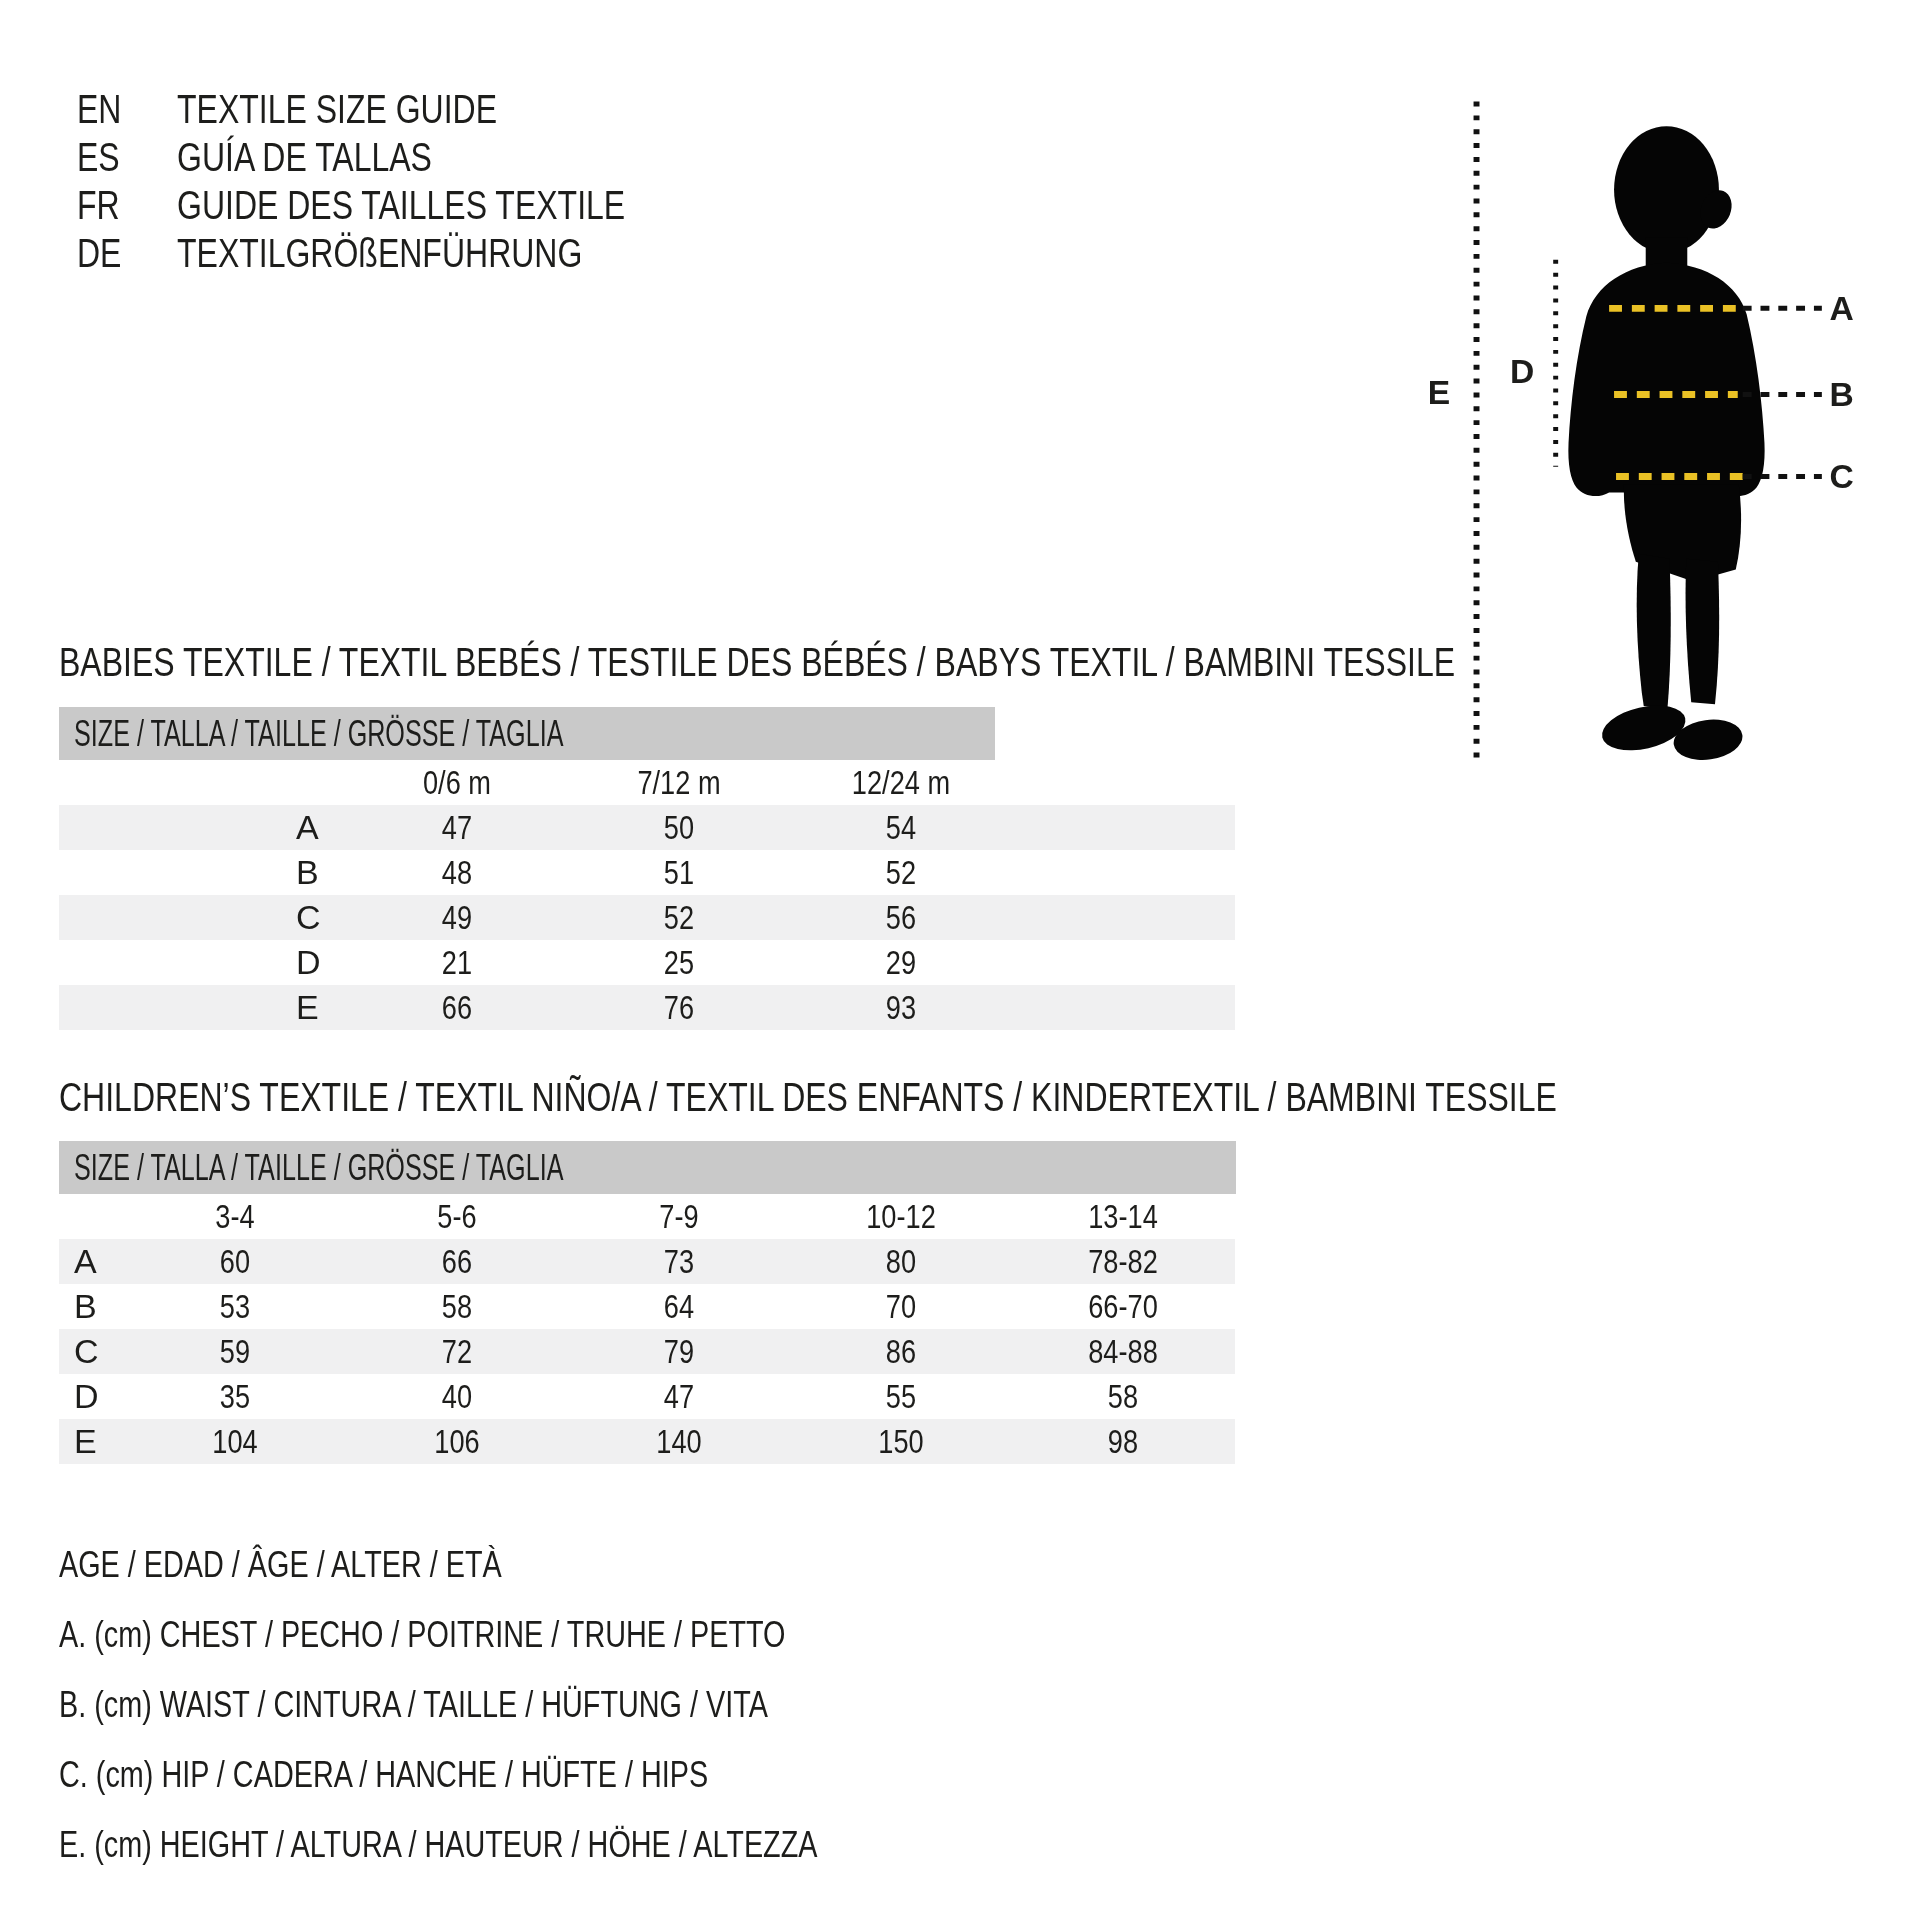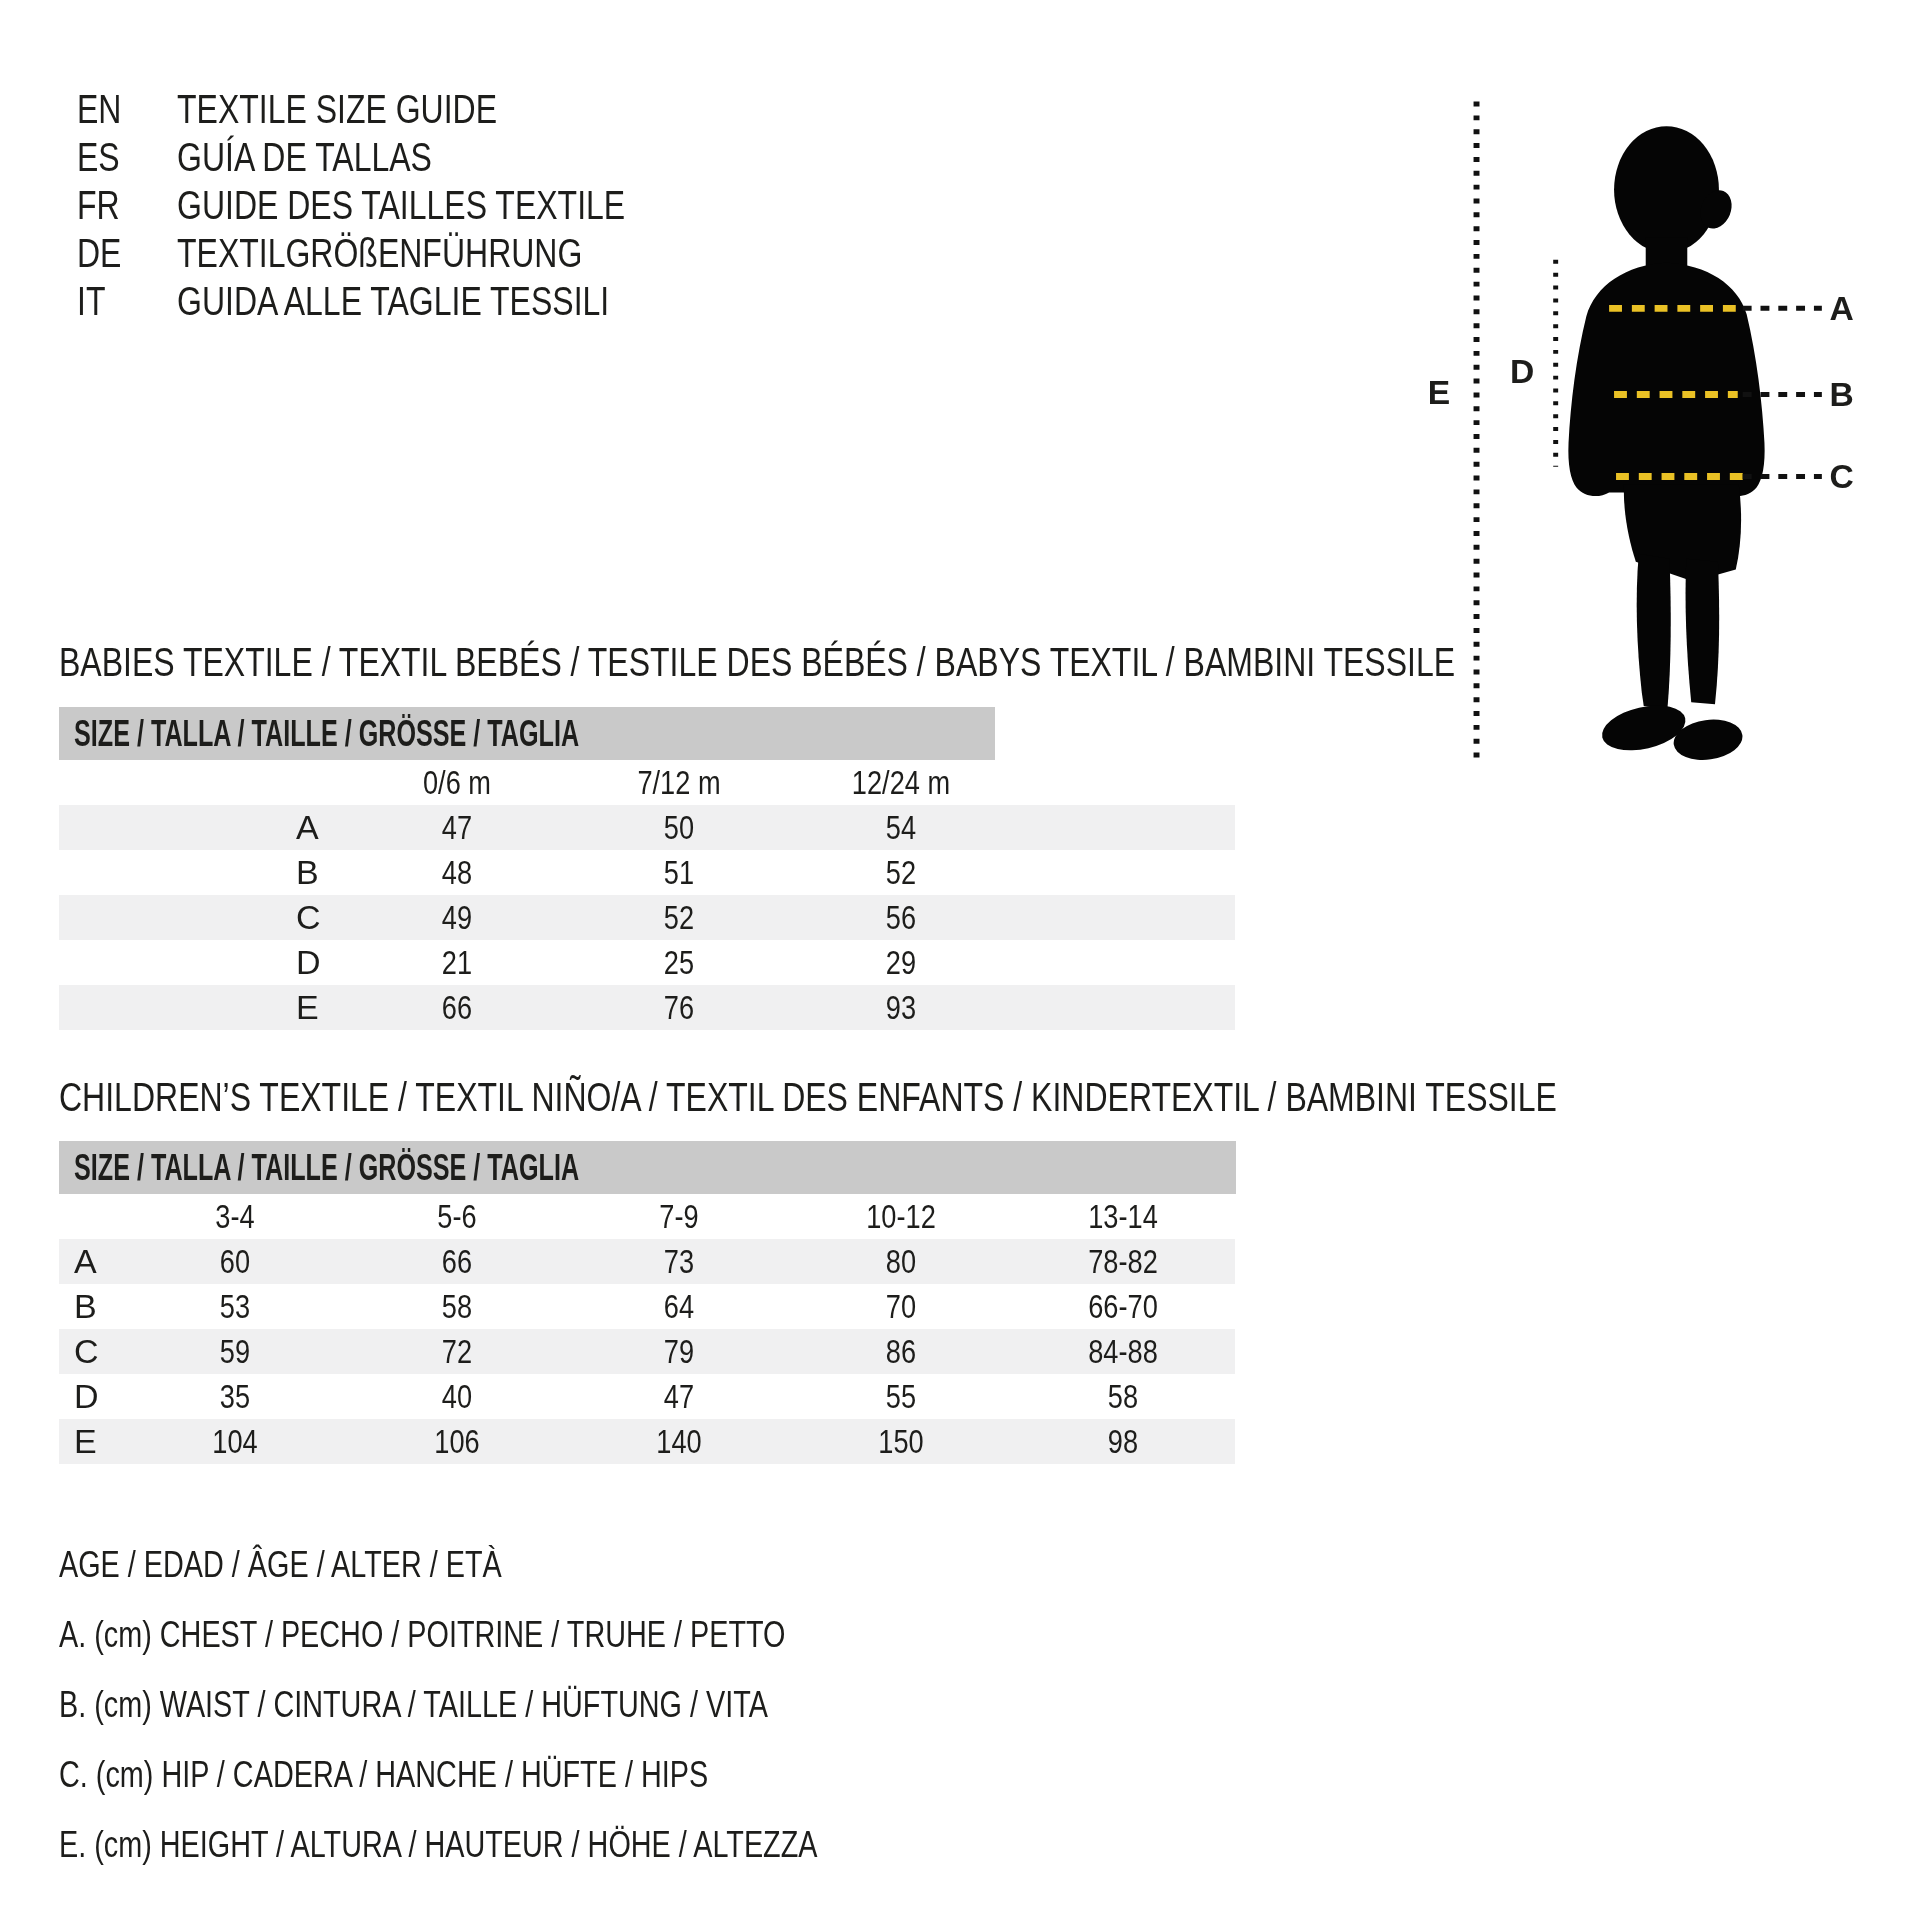--- a/index.html
+++ b/index.html
@@ -20,21 +20,21 @@
   
   .lang-block{left:77px;top:85px;font-size:40px;font-weight:500;}
   .lrow{height:48px;line-height:48px;}
   .lcode{display:inline-block;width:89px;vertical-align:top;}
   .ltitle{display:inline-block;vertical-align:top;}
 
   
   .sec-title{left:59px;font-size:40px;font-weight:500;line-height:40px;}
 
   
-  .size-bar{left:59px;height:53px;background:#c9c9c9;line-height:53px;font-size:37px;font-weight:700;padding-left:15px;box-sizing:border-box;}
+  .size-bar{left:59px;height:53px;background:#c9c9c9;line-height:53px;font-size:37px;font-weight:400;padding-left:15px;box-sizing:border-box;}
 
   
   .tbl{left:59px;font-size:34px;font-weight:500;}
   .trow{display:flex;height:45px;line-height:45px;align-items:center;width:1176px;justify-content:center;}
   .trow.stripe{background:#f0f0f1;}
   .c{flex:none;}
   .c.lab{width:64px;padding-left:14px;box-sizing:border-box;}
   .c.v{width:222px;text-align:center;}
 
   
@@ -57,24 +57,20 @@
       <span class="lcode"><span class="cond">ES</span></span>
       <span class="ltitle"><span class="cond">GUÍA DE TALLAS</span></span>
     </div>
     <div class="lrow">
       <span class="lcode"><span class="cond">FR</span></span>
       <span class="ltitle"><span class="cond">GUIDE DES TAILLES TEXTILE</span></span>
     </div>
     <div class="lrow">
       <span class="lcode"><span class="cond">DE</span></span>
       <span class="ltitle"><span class="cond">TEXTILGRÖßENFÜHRUNG</span></span>
-    </div>
-    <div class="lrow">
-      <span class="lcode"><span class="cond">IT</span></span>
-      <span class="ltitle"><span class="cond">GUIDA ALLE TAGLIE TESSILI</span></span>
     </div>
   </div>
 
   <svg class="abs" style="left:1406px;top:59px;" width="521" height="752" viewBox="0 0 526 760">
 
     <line x1="71" y1="43" x2="71" y2="708" stroke="#111111" stroke-width="6" stroke-dasharray="5 9"></line>
 
     <line x1="151" y1="203" x2="151" y2="412" stroke="#111111" stroke-width="5" stroke-dasharray="4 9"></line>
 
     <g fill="#050505">

